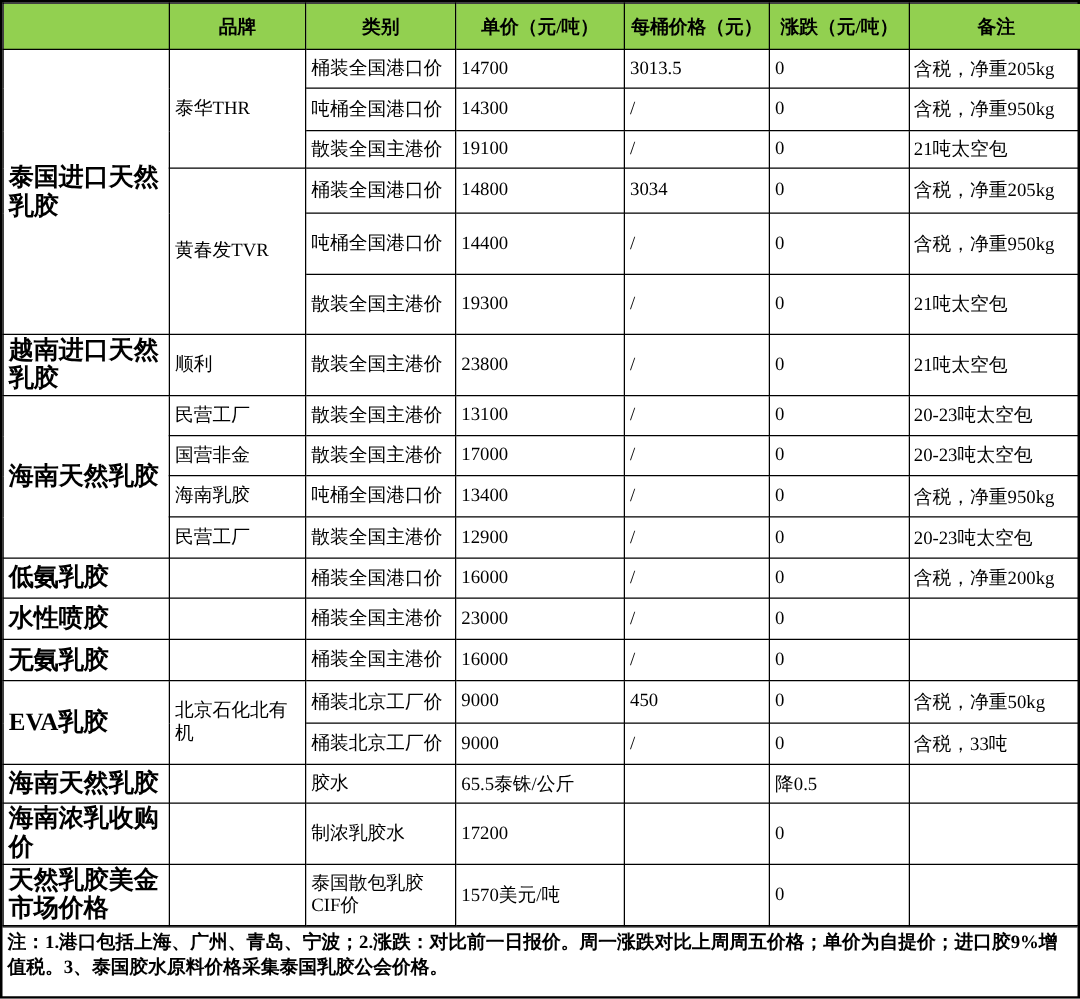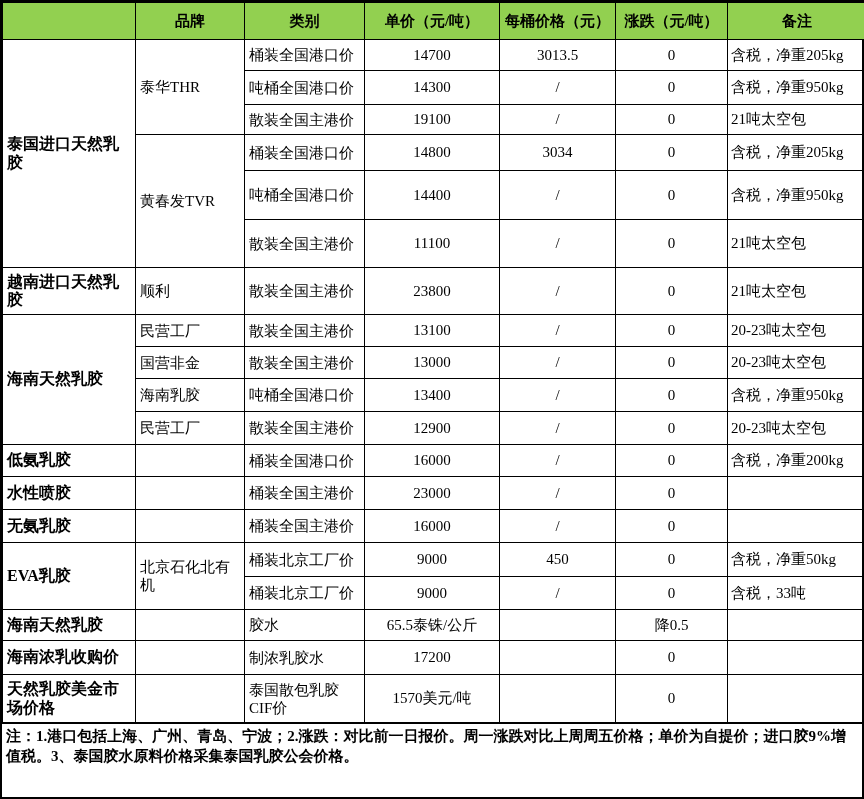--- a/index.html
+++ b/index.html
@@ -51,26 +51,26 @@
     background:var(--header-bg);
     font-weight:bold;
     height:37px;
     text-align:center;
     font-size:15px;
     margin-top:48px;
   }
   td.group{
     font-weight:bold;
     text-align:left;
-    font-size:16px;
+    font-size:20px;
     line-height:1.15;
   }
   td.brand{text-align:left;line-height:1.2;}
   td.cat{line-height:1.2;}
-  td.num{text-align:center;}
+  td.num{}
   td.remark{text-align:left;padding-left:3px;}
   .footer-note{
     border-top:1px solid var(--border);
     font-weight:bold;
     font-size:15px;
     line-height:1.3;
     padding:3px 4px 4px 4px;
     min-height:33px;
   }
 </style>
@@ -133,21 +133,21 @@
         </tr>
         <tr style="height: 49px;">
           <td class="cat">吨桶全国港口价</td>
           <td class="num">14400</td>
           <td class="num">/</td>
           <td class="num">0</td>
           <td class="remark">含税，净重950kg</td>
         </tr>
         <tr style="height: 48px;">
           <td class="cat">散装全国主港价</td>
-          <td class="num">11100</td>
+          <td class="num">19300</td>
           <td class="num">/</td>
           <td class="num">0</td>
           <td class="remark">21吨太空包</td>
         </tr>
         <tr style="height: 47px;">
           <td class="group">越南进口天然乳胶</td>
           <td class="brand">顺利</td>
           <td class="cat">散装全国主港价</td>
           <td class="num">23800</td>
           <td class="num">/</td>
@@ -159,21 +159,21 @@
           <td class="brand">民营工厂</td>
           <td class="cat">散装全国主港价</td>
           <td class="num">13100</td>
           <td class="num">/</td>
           <td class="num">0</td>
           <td class="remark">20-23吨太空包</td>
         </tr>
         <tr style="height: 32px;">
           <td class="brand">国营非金</td>
           <td class="cat">散装全国主港价</td>
-          <td class="num">13000</td>
+          <td class="num">17000</td>
           <td class="num">/</td>
           <td class="num">0</td>
           <td class="remark">20-23吨太空包</td>
         </tr>
         <tr style="height: 33px;">
           <td class="brand">海南乳胶</td>
           <td class="cat">吨桶全国港口价</td>
           <td class="num">13400</td>
           <td class="num">/</td>
           <td class="num">0</td>

